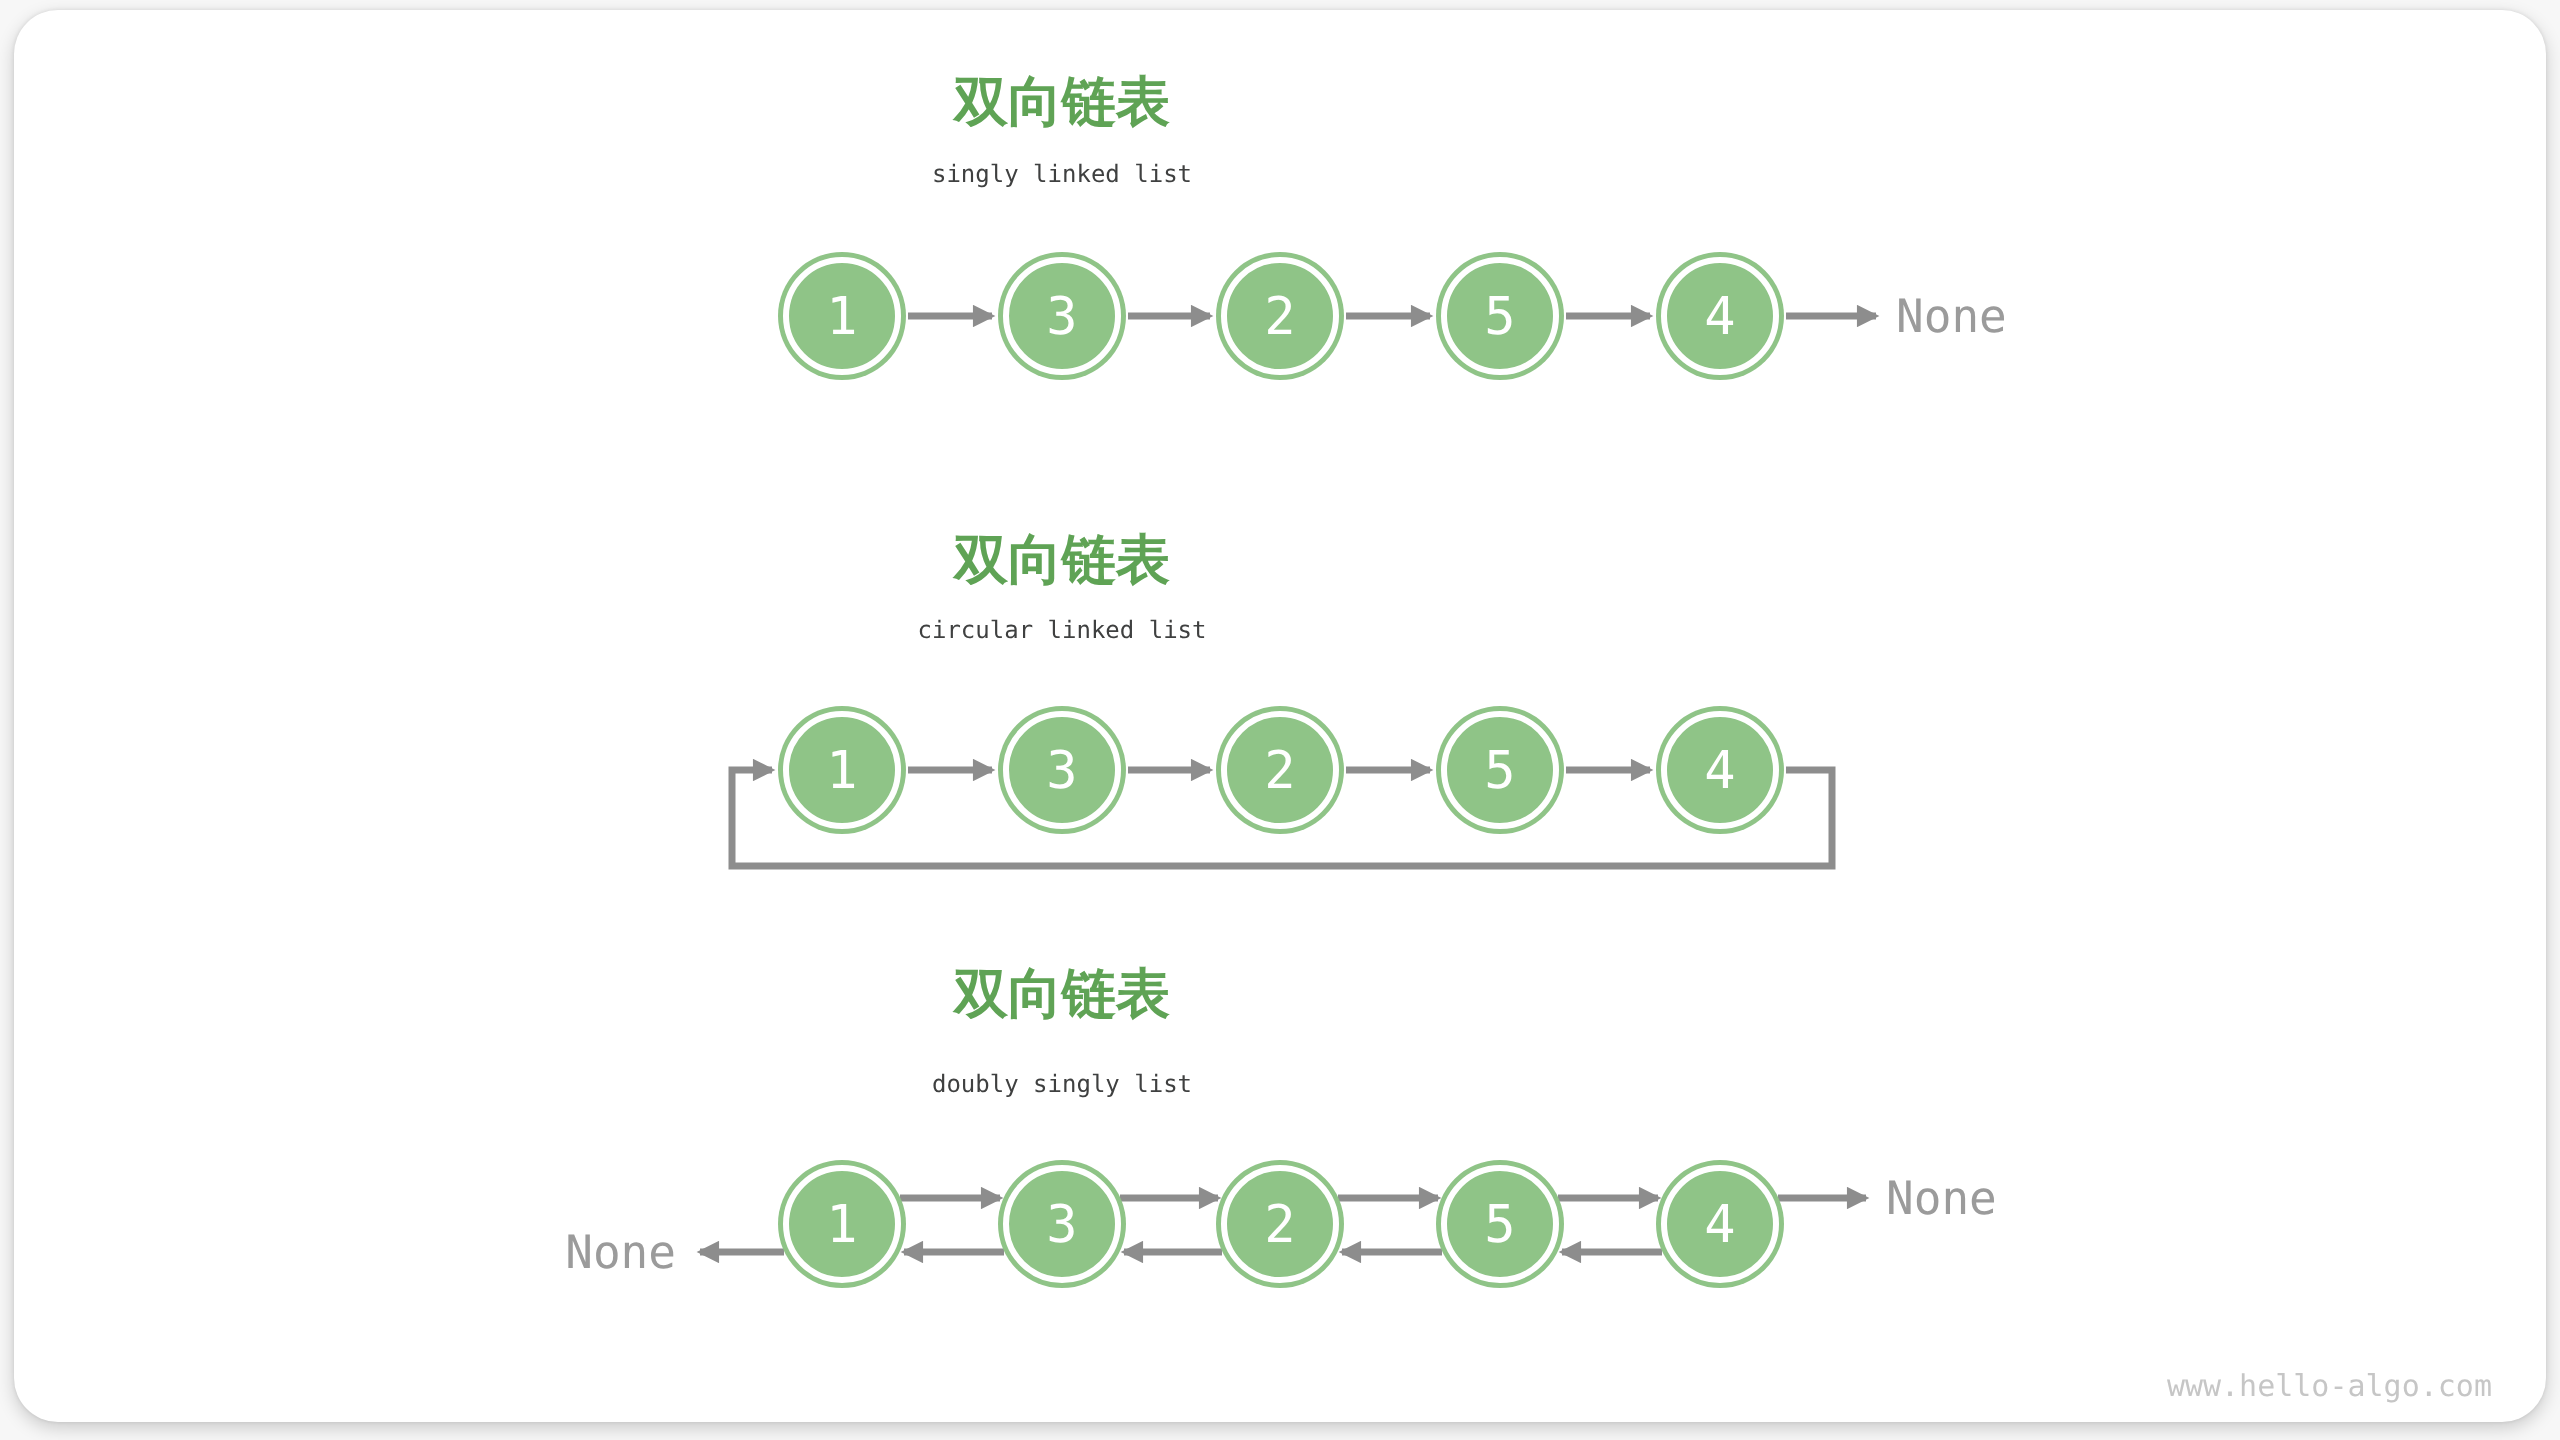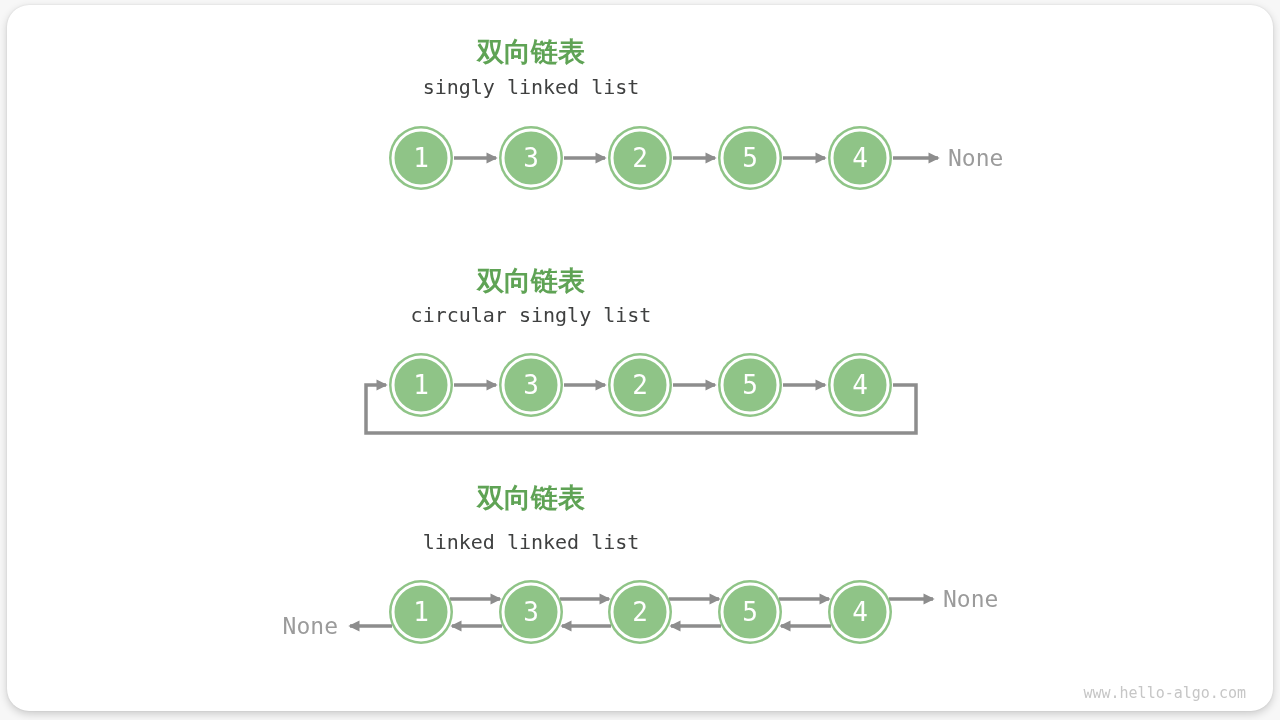--- a/index.html
+++ b/index.html
@@ -15,21 +15,21 @@
   }
   .diagram-svg{position:absolute;left:0;top:0;width:1280px;height:720px;}
   .sec-title{
     position:absolute;left:531px;transform:translateX(-50%);
     font-weight:700;font-size:27px;line-height:28px;white-space:nowrap;
     color:#5fa355;
   }
   .sec-subtitle{
     position:absolute;left:531px;transform:translateX(-50%);
     font-family:"DejaVu Sans Mono","Liberation Mono",monospace;
-    font-size:20px;line-height:24px;white-space:nowrap;
+    font-size:12px;line-height:24px;white-space:nowrap;
     color:#3f4040;
   }
   .watermark{
     position:absolute;right:34px;bottom:18px;
     font-family:"DejaVu Sans Mono","Liberation Mono",monospace;
     font-size:15px;color:#c6c6c6;white-space:nowrap;margin-left:23px;
   }
 </style>
 </head>
 <body>
@@ -139,18 +139,18 @@
       <text x="860" y="612" dy="0.35em" text-anchor="middle" fill="#ffffff" font-size="26" font-family="DejaVu Sans Mono, Liberation Mono, monospace">4</text>
     </g>
     <text x="943" y="599" dy="0.35em" text-anchor="start" fill="#9b9b9b" font-size="23" font-family="DejaVu Sans Mono, Liberation Mono, monospace">None</text>
     <text x="338" y="626" dy="0.35em" text-anchor="end" fill="#9b9b9b" font-size="23" font-family="DejaVu Sans Mono, Liberation Mono, monospace">None</text>
   </svg>
 
 <div class="sec-title" style="top:38px">双向链表</div>
 <div class="sec-subtitle" style="top:75px">singly linked list</div>
 
 <div class="sec-title" style="top:267px">双向链表</div>
-<div class="sec-subtitle" style="top:303px">circular singly list</div>
+<div class="sec-subtitle" style="top:303px">circular linked list</div>
 
 <div class="sec-title" style="top:484px">双向链表</div>
-<div class="sec-subtitle" style="top:530px">linked linked list</div>
+<div class="sec-subtitle" style="top:530px">doubly singly list</div>
 
 <div class="watermark">www.hello-algo.com</div>
 
 </body></html>

